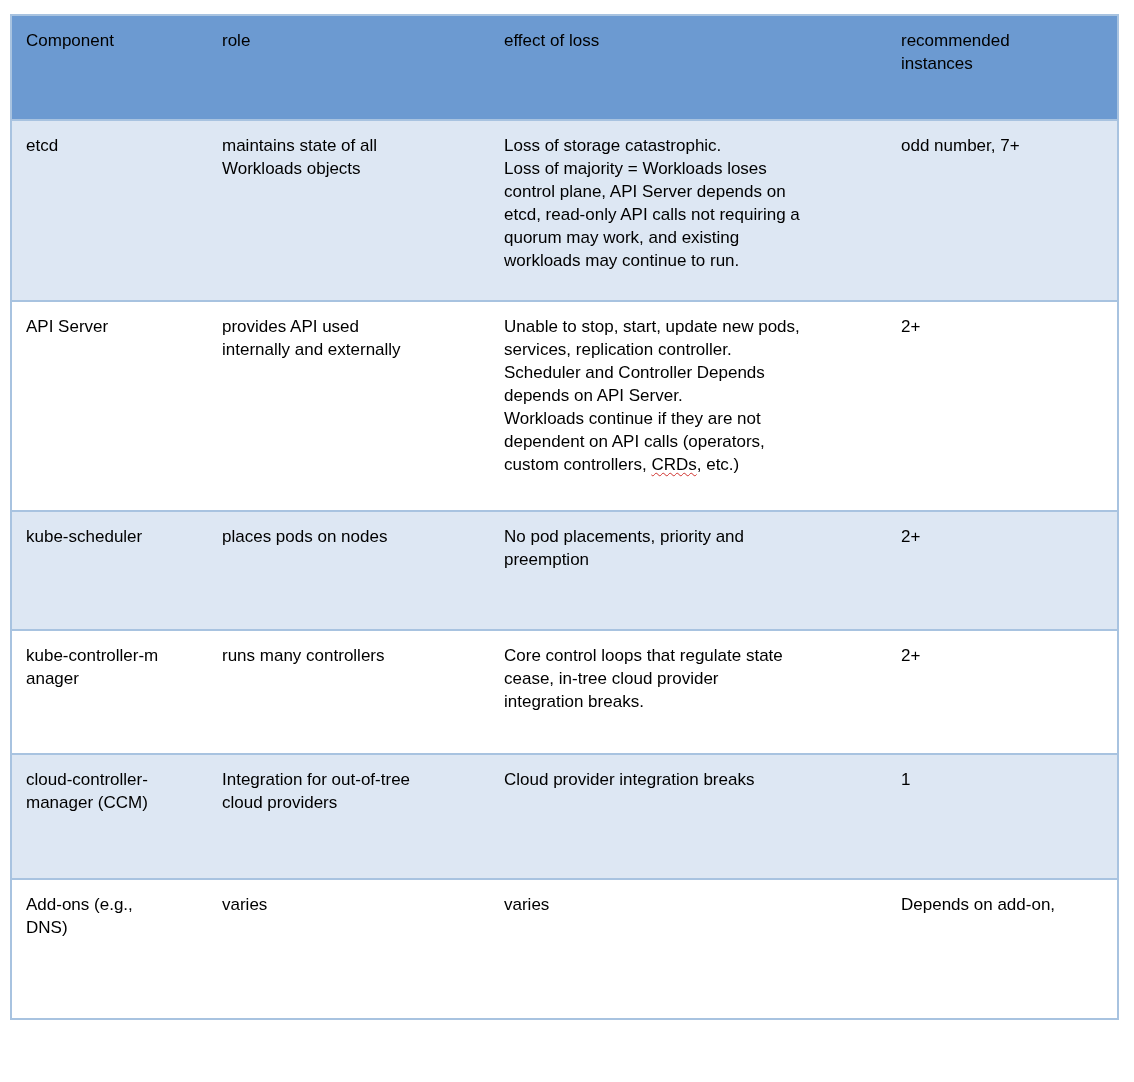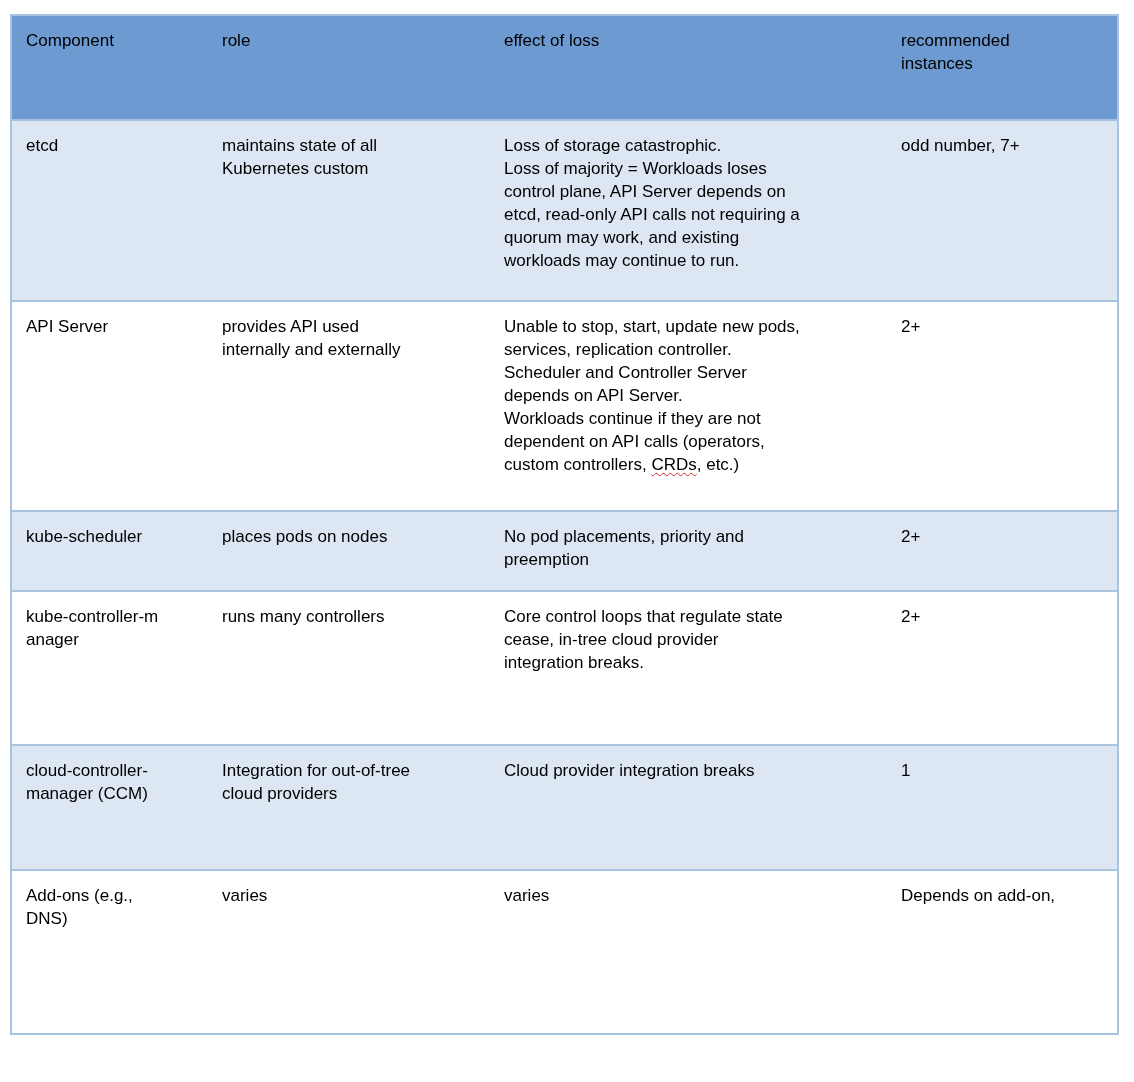--- a/index.html
+++ b/index.html
@@ -40,24 +40,24 @@
     font-weight: normal;
     overflow: hidden;
   }
   thead tr { background: var(--header-bg); }
   tbody tr { border-top: 2px solid var(--border); border-radius: 15px; }
   tr.tint { background: var(--row-tint-bg); }
   tr.plain { background: var(--row-plain-bg); }
   tr.row-header            { height: 105px; }
   tr.row-etcd              { height: 181px; }
   tr.row-api-server        { height: 210px; }
-  tr.row-kube-scheduler    { height: 80px; }
-  tr.row-kube-controller-manager  { height: 154px; }
+  tr.row-kube-scheduler    { height: 119px; }
+  tr.row-kube-controller-manager  { height: 124px; }
   tr.row-cloud-controller-manager { height: 125px; }
-  tr.row-add-ons           { height: 164px; }
+  tr.row-add-ons           { height: 140px; }
   .ln { min-height: 23px; white-space: nowrap; }
   .misspelled {
     text-decoration: underline;
     text-decoration-style: wavy;
     text-decoration-color: var(--spellcheck-underline);
     text-decoration-thickness: 1px;
     text-underline-offset: 2px;
     text-align: right;
   }
 </style>
@@ -88,21 +88,21 @@
       </th>
     </tr>
   </thead>
   <tbody>
     <tr class="tint row-etcd">
       <td>
         <div class="ln">etcd</div>
       </td>
       <td>
         <div class="ln">maintains state of all</div>
-        <div class="ln">Kubernetes custom</div>
+        <div class="ln">Workloads objects</div>
       </td>
       <td>
         <div class="ln">Loss of storage catastrophic.</div>
         <div class="ln">Loss of majority = Workloads loses</div>
         <div class="ln">control plane, API Server depends on</div>
         <div class="ln">etcd, read-only API calls not requiring a</div>
         <div class="ln">quorum may work, and existing</div>
         <div class="ln">workloads may continue to run.</div>
       </td>
       <td>
@@ -114,21 +114,21 @@
       <td>
         <div class="ln">API Server</div>
       </td>
       <td>
         <div class="ln">provides API used</div>
         <div class="ln">internally and externally</div>
       </td>
       <td>
         <div class="ln">Unable to stop, start, update new pods,</div>
         <div class="ln">services, replication controller.</div>
-        <div class="ln">Scheduler and Controller Server</div>
+        <div class="ln">Scheduler and Controller Depends</div>
         <div class="ln">depends on API Server.</div>
         <div class="ln">Workloads continue if they are not</div>
         <div class="ln">dependent on API calls (operators,</div>
         <div class="ln"><span>custom controllers, </span><span class="misspelled">CRDs</span><span>, etc.)</span></div>
       </td>
       <td>
         <div class="ln">2+</div>
       </td>
     </tr>
 

